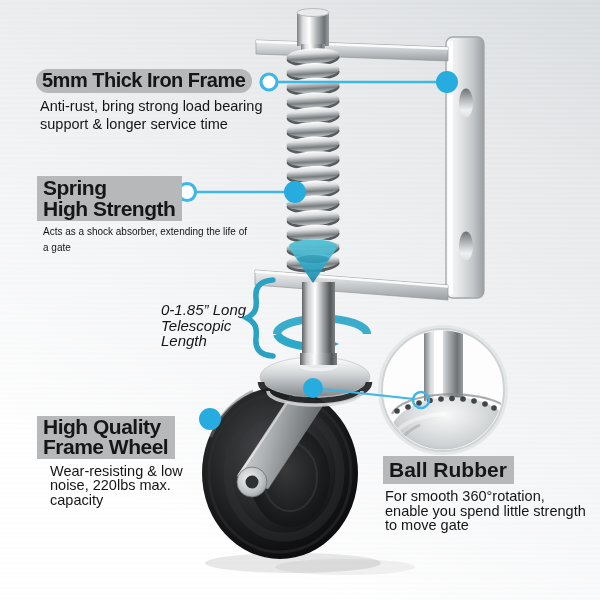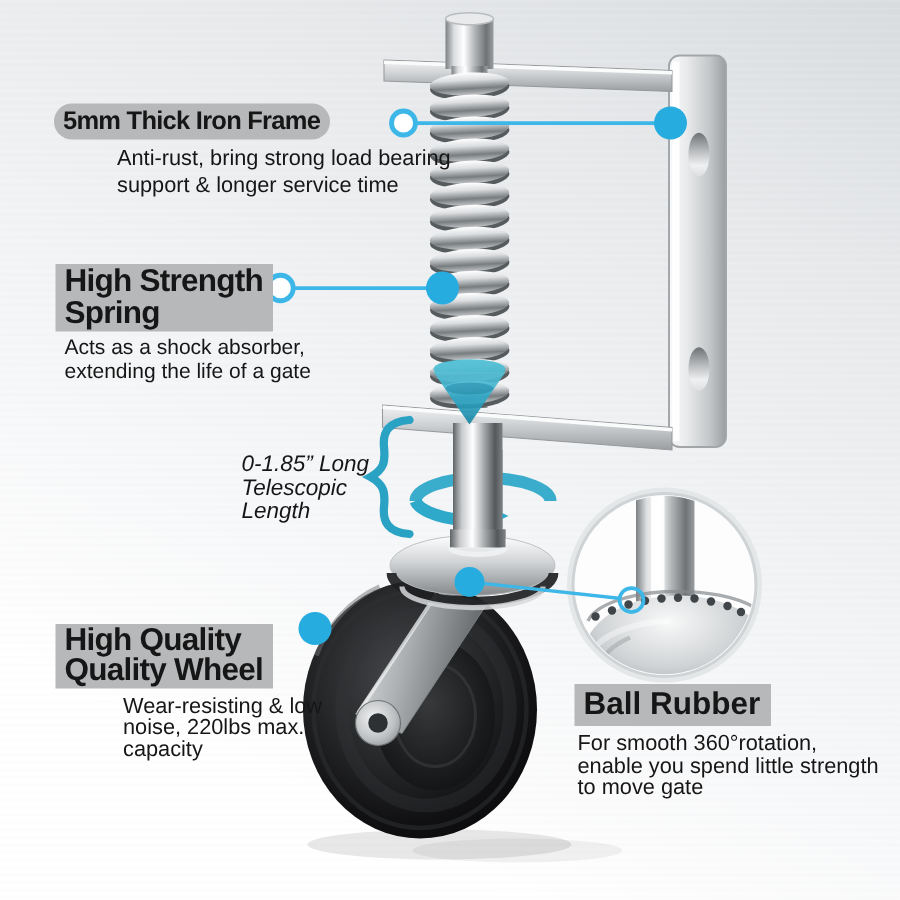--- a/index.html
+++ b/index.html
@@ -6,27 +6,27 @@
   body{width:600px;height:600px;position:relative;overflow:hidden;
     font-family:"Liberation Sans",sans-serif;
     background:linear-gradient(205deg,#d9dcdf 0%,#e7e9eb 22%,#f3f4f6 50%,#ffffff 82%);}
   .streaks{position:absolute;left:0;top:0;width:600px;height:600px;
     background:repeating-linear-gradient(180deg, rgba(255,255,255,.10) 0px, rgba(255,255,255,0) 2px, rgba(186,192,197,.04) 3px, rgba(255,255,255,0) 5px);
     pointer-events:none;}
   svg.art{position:absolute;left:0;top:0;}
   .callout-title{position:absolute;background:var(--label-bg);color:var(--text);
     font-weight:bold;padding:1px 7px 2px 6px;white-space:nowrap;}
   .callout-desc{position:absolute;color:var(--text);}
-  #frame-title{left:36px;top:69px;font-size:17px;line-height:21px;letter-spacing:-0.5px;border-radius:12px;}
-  #frame-desc{left:40px;top:98px;font-size:14.5px;line-height:17.5px;width:250px;margin-left:38px;}
+  #frame-title{left:36px;top:69px;font-size:20px;line-height:21px;letter-spacing:-0.5px;border-radius:12px;}
+  #frame-desc{left:40px;top:98px;font-size:14.5px;line-height:17.5px;width:250px;}
   #spring-title{left:37px;top:176px;font-size:21px;line-height:21px;letter-spacing:-0.5px;}
-  #spring-desc{left:43px;top:224px;font-size:14px;line-height:15.5px;width:205px;}
+  #spring-desc{left:43px;top:224px;font-size:10px;line-height:15.5px;width:205px;}
   #telescopic-label{position:absolute;left:161px;top:302px;font-size:15px;line-height:15.5px;color:var(--text);font-style:italic;}
   #wheel-title{left:37px;top:416px;font-size:21px;line-height:20px;letter-spacing:-0.5px;}
-  #wheel-desc{left:50px;top:464px;font-size:14.5px;line-height:14.4px;width:155px;margin-left:32px;}
+  #wheel-desc{left:50px;top:464px;font-size:14.5px;line-height:14.4px;width:155px;}
   #bearing-title{left:383px;top:456px;font-size:21px;line-height:25px;}
   #bearing-desc{left:385px;top:489px;font-size:14.5px;line-height:14.6px;width:230px;}
   .line2{display:block;}
   .cline{stroke:var(--accent-line);stroke-width:2.5;}
   .ringDot{fill:#ffffff;stroke:var(--accent-line);stroke-width:3.2;}
   .ringStroke{stroke:var(--accent-line);stroke-width:2.5;}
   .dot{fill:var(--accent-dot);}
 </style>
 </head>
 <body>
@@ -243,34 +243,34 @@
     <circle cx="313" cy="388" r="10" class="dot"></circle>
 
     <path d="M 273 280 C 259 281 255 288 256 298 C 257 308 256 313 247 318 C 256 323 257 328 256 338 C 255 348 259 355 273 356" fill="none" stroke="#2aa2c4" stroke-width="5.5" stroke-linecap="round"></path>
   </g>
 </svg>
 
 <div class="callout-title" id="frame-title">5mm Thick Iron Frame</div>
 <div class="callout-desc" id="frame-desc">Anti-rust, bring strong load bearing support &amp; longer service time</div>
 
 <div class="callout-title" id="spring-title">
+    <span class="line2">Spring</span>
     <span class="line2">High Strength</span>
-    <span class="line2">Spring</span>
   </div>
 <div class="callout-desc" id="spring-desc">Acts as a shock absorber, extending the life of a gate</div>
 
 <div id="telescopic-label">
     <span class="line2">0-1.85” Long</span>
     <span class="line2">Telescopic</span>
     <span class="line2">Length</span>
   </div>
 
 <div class="callout-title" id="wheel-title">
     <span class="line2">High Quality</span>
-    <span class="line2">Quality Wheel</span>
+    <span class="line2">Frame Wheel</span>
   </div>
 <div class="callout-desc" id="wheel-desc">Wear-resisting &amp; low noise, 220lbs max. capacity</div>
 
 <div class="callout-title" id="bearing-title">Ball Rubber</div>
 <div class="callout-desc" id="bearing-desc">
     <span class="line2">For smooth 360°rotation,</span>
     <span class="line2">enable you spend little strength</span>
     <span class="line2">to move gate</span>
   </div>
 

